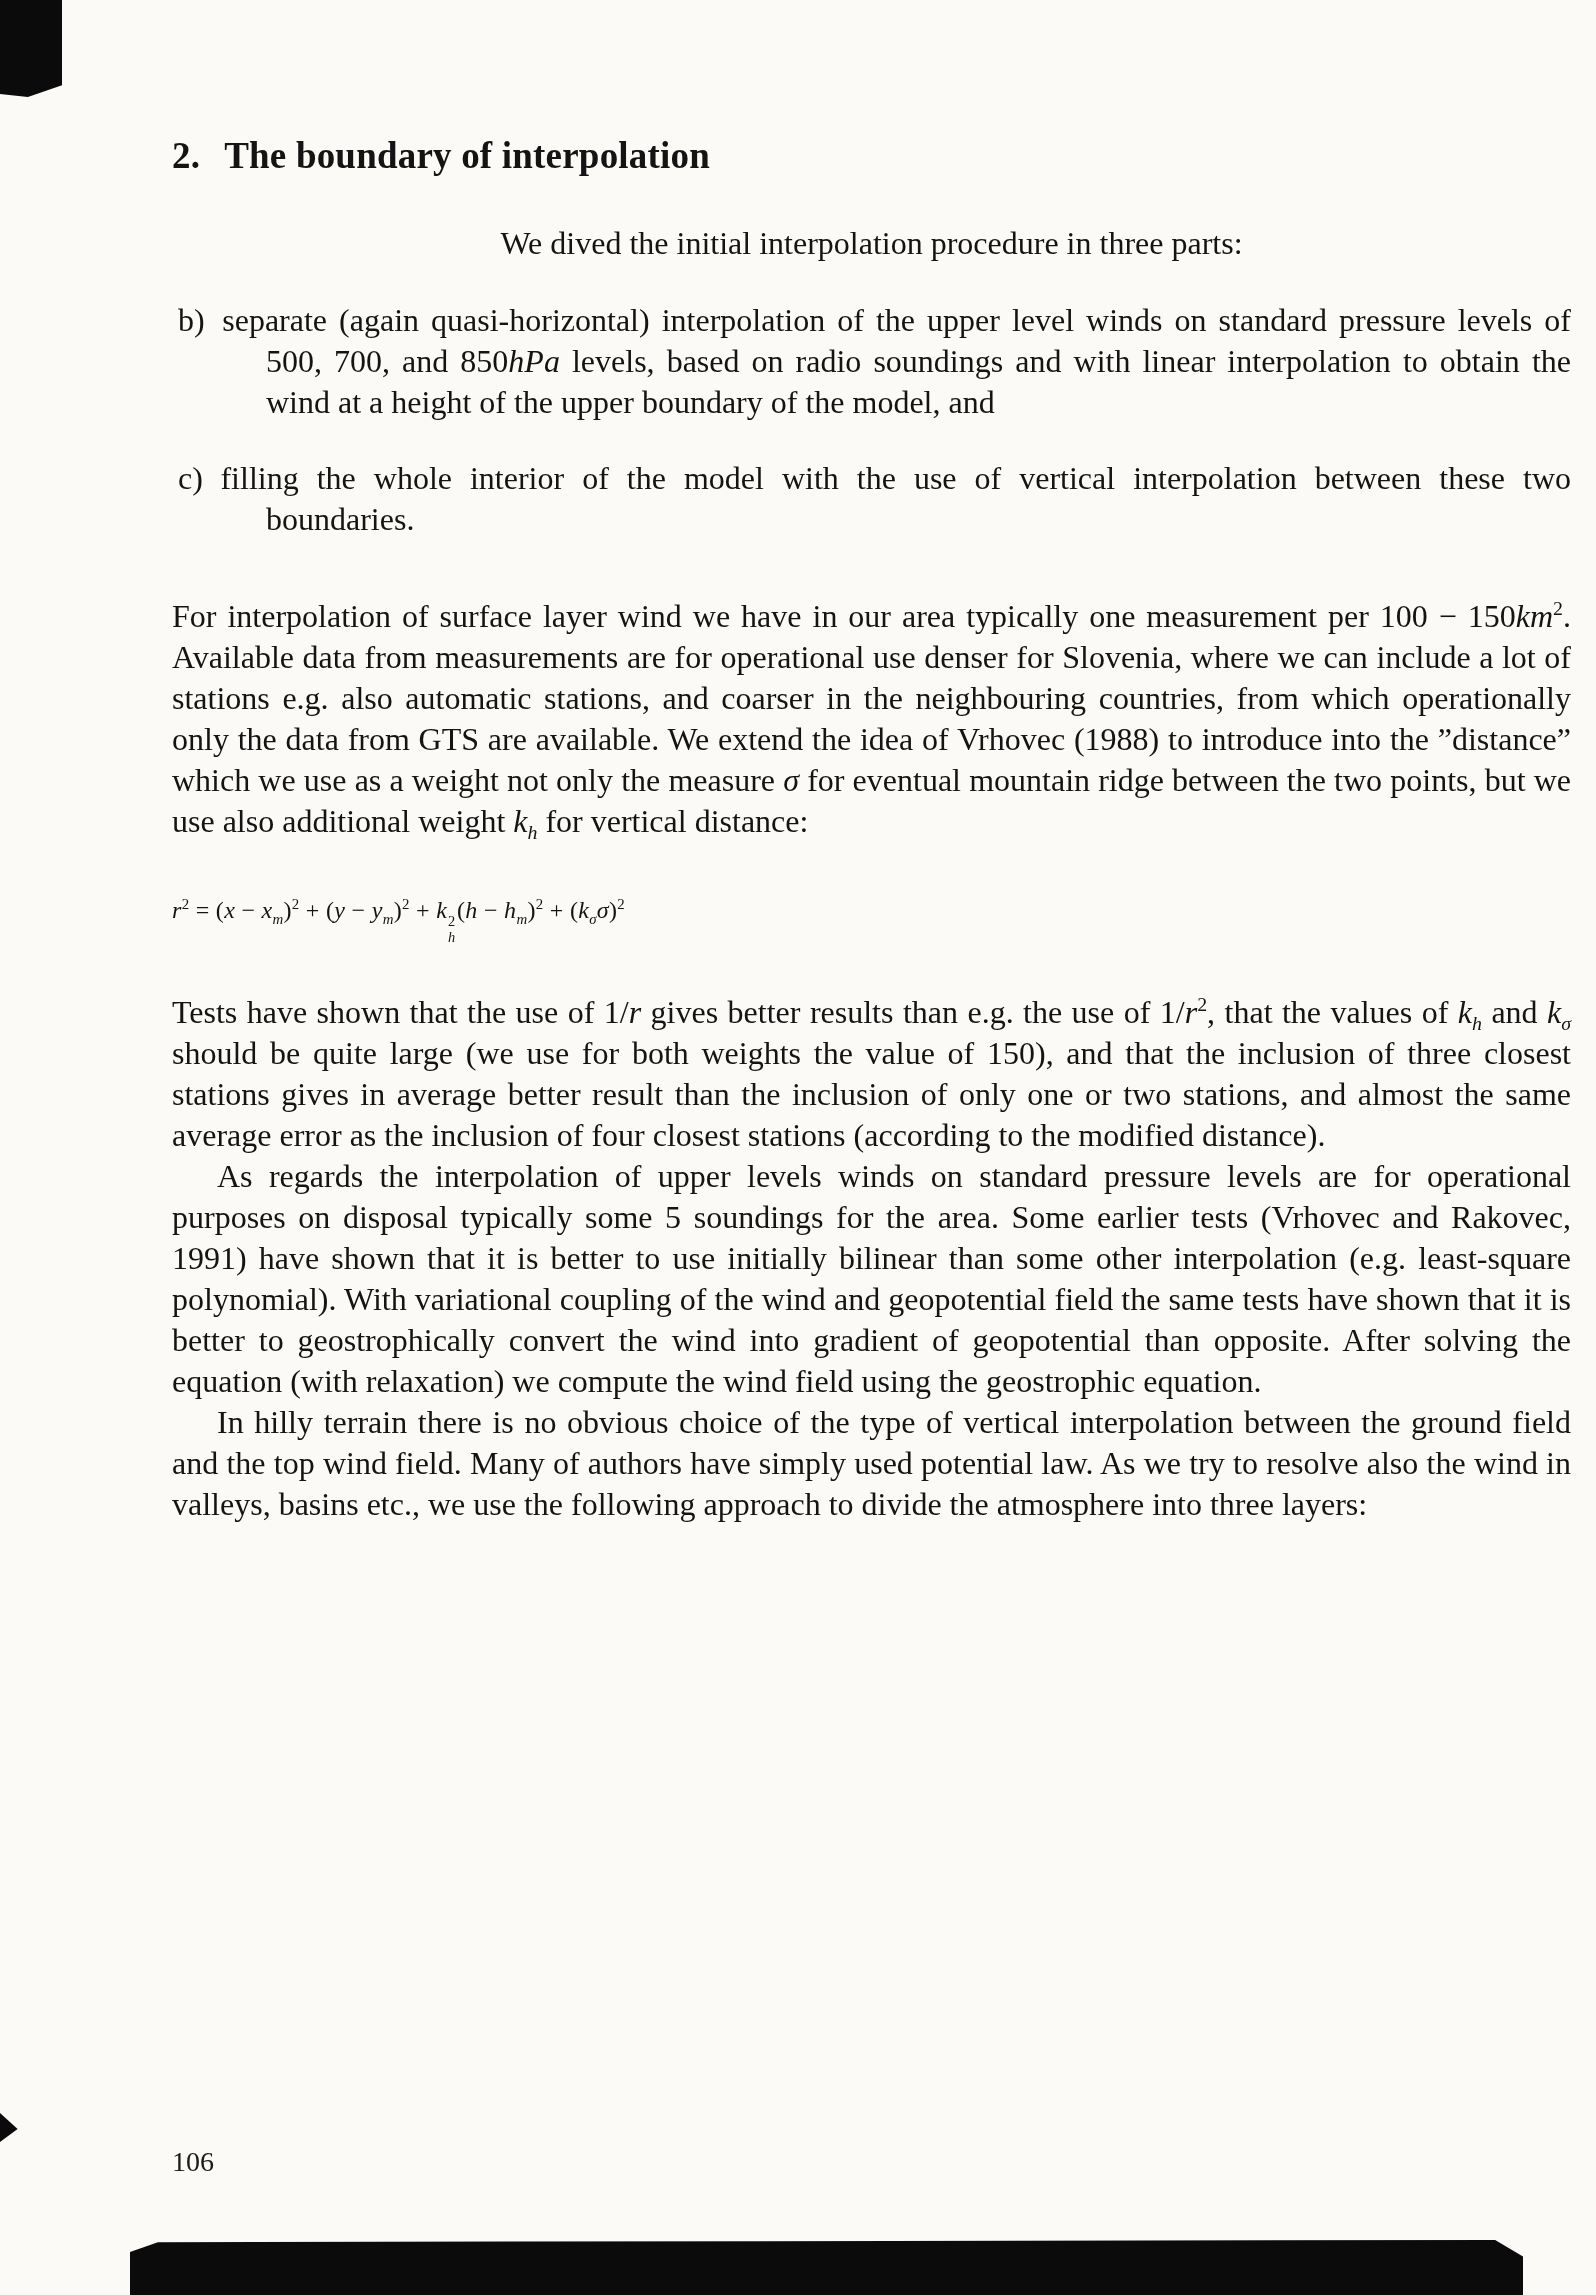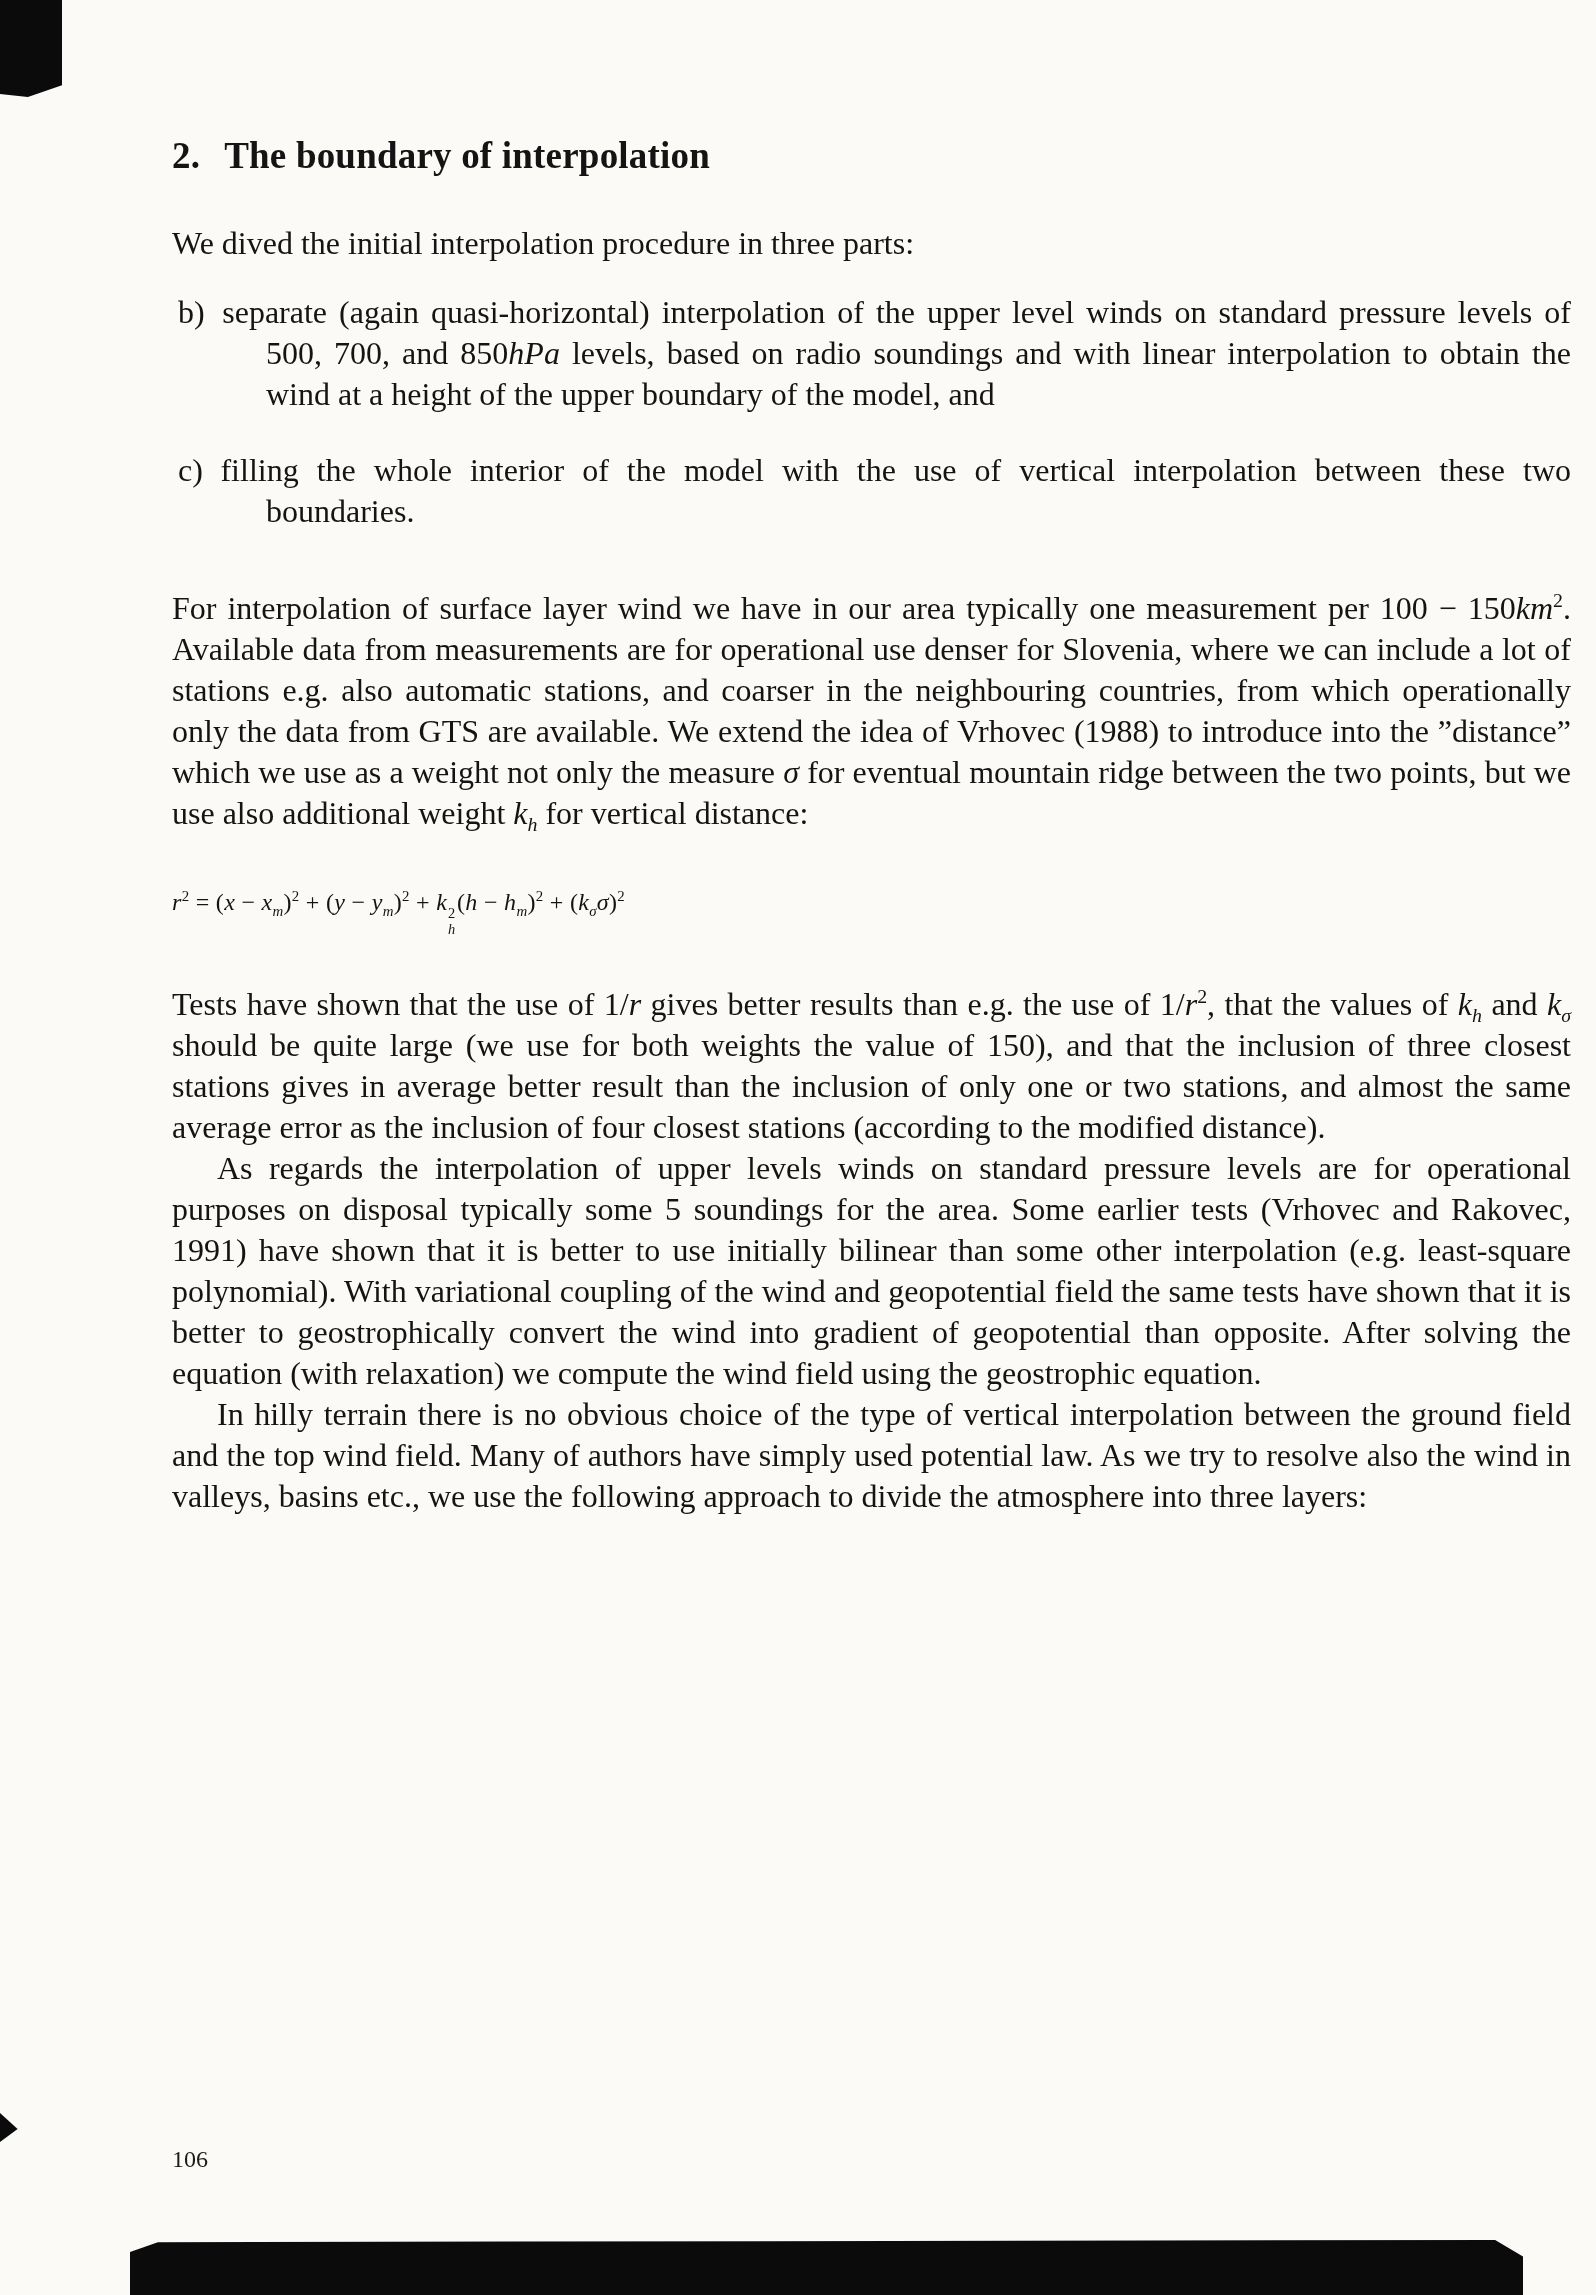--- a/index.html
+++ b/index.html
@@ -35,21 +35,21 @@
     left:172px; top:134px; width:1399px;
     font-size:32px; line-height:41px;
   }
   .heading {
     font-size:37px; line-height:43px;
     font-weight:700;
     margin-bottom:46px;
     letter-spacing:0.2px;
   }
   .heading-num { margin-right:24px; }
-  .intro { margin-bottom:28px; }
+  .intro { margin-bottom:36px;text-align:center; }
   .list-item {
     text-align:justify;
     padding-left:94px; text-indent:-88px;
     margin-bottom:35px;
   }
   .list-item.last { margin-bottom:56px; }
   .item-label { margin-right:17.6px; }
   .para { text-align:justify; }
   .para.indent { text-indent:45px;font-family:Liberation Serif, serif; }
   .formula {
@@ -60,21 +60,21 @@
   sup, sub { font-size:0.62em; line-height:0; }
   .stack {
     display:inline-flex; flex-direction:column; align-items:center;
     font-size:0.6em; line-height:1.1;
     vertical-align:-0.55em;
     margin:0 1.6px 0 0.8px;
   }
   .page-number {
     position:absolute;
     left:172px; top:2146px;
-    font-size:24px; color:#1b1b1b;
+    font-size:28px; color:#1b1b1b;
   }
 </style>
 </head>
 <body>
 
 <div class="page">
 
   <div class="artifact artifact-top-left"></div>
   <div class="artifact artifact-left-notch"></div>
   <div class="artifact artifact-bottom-bar"></div>

